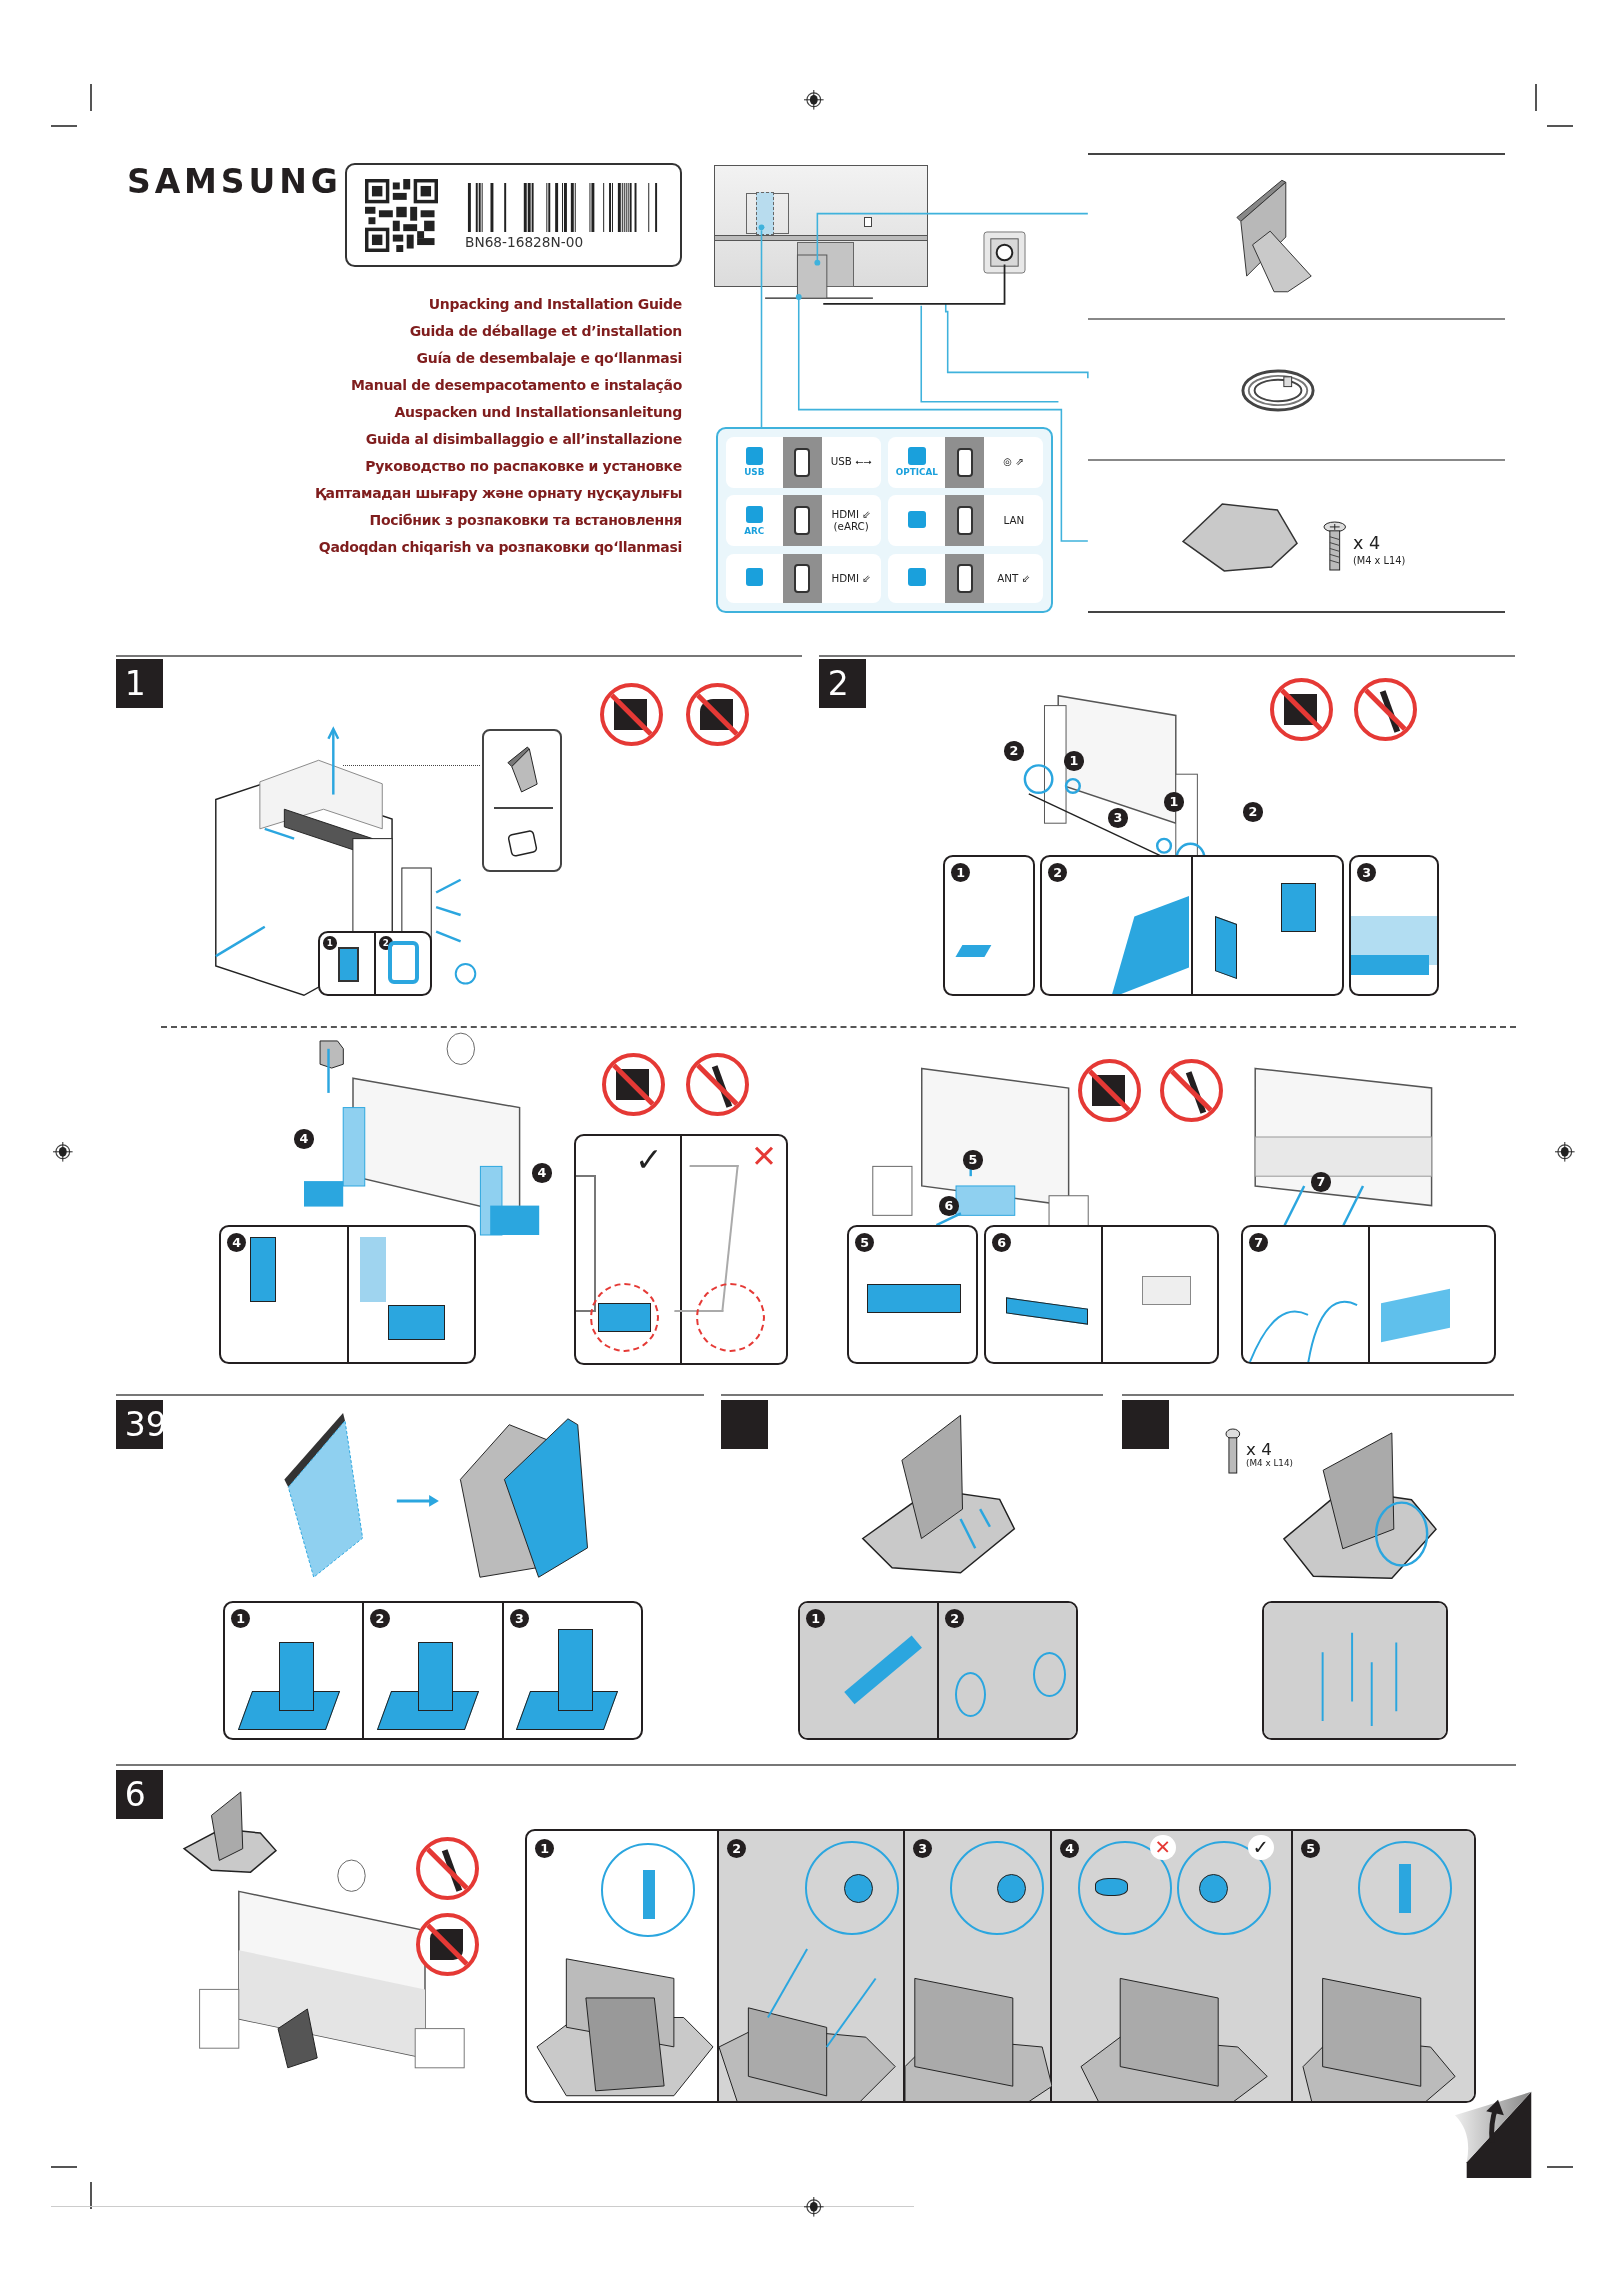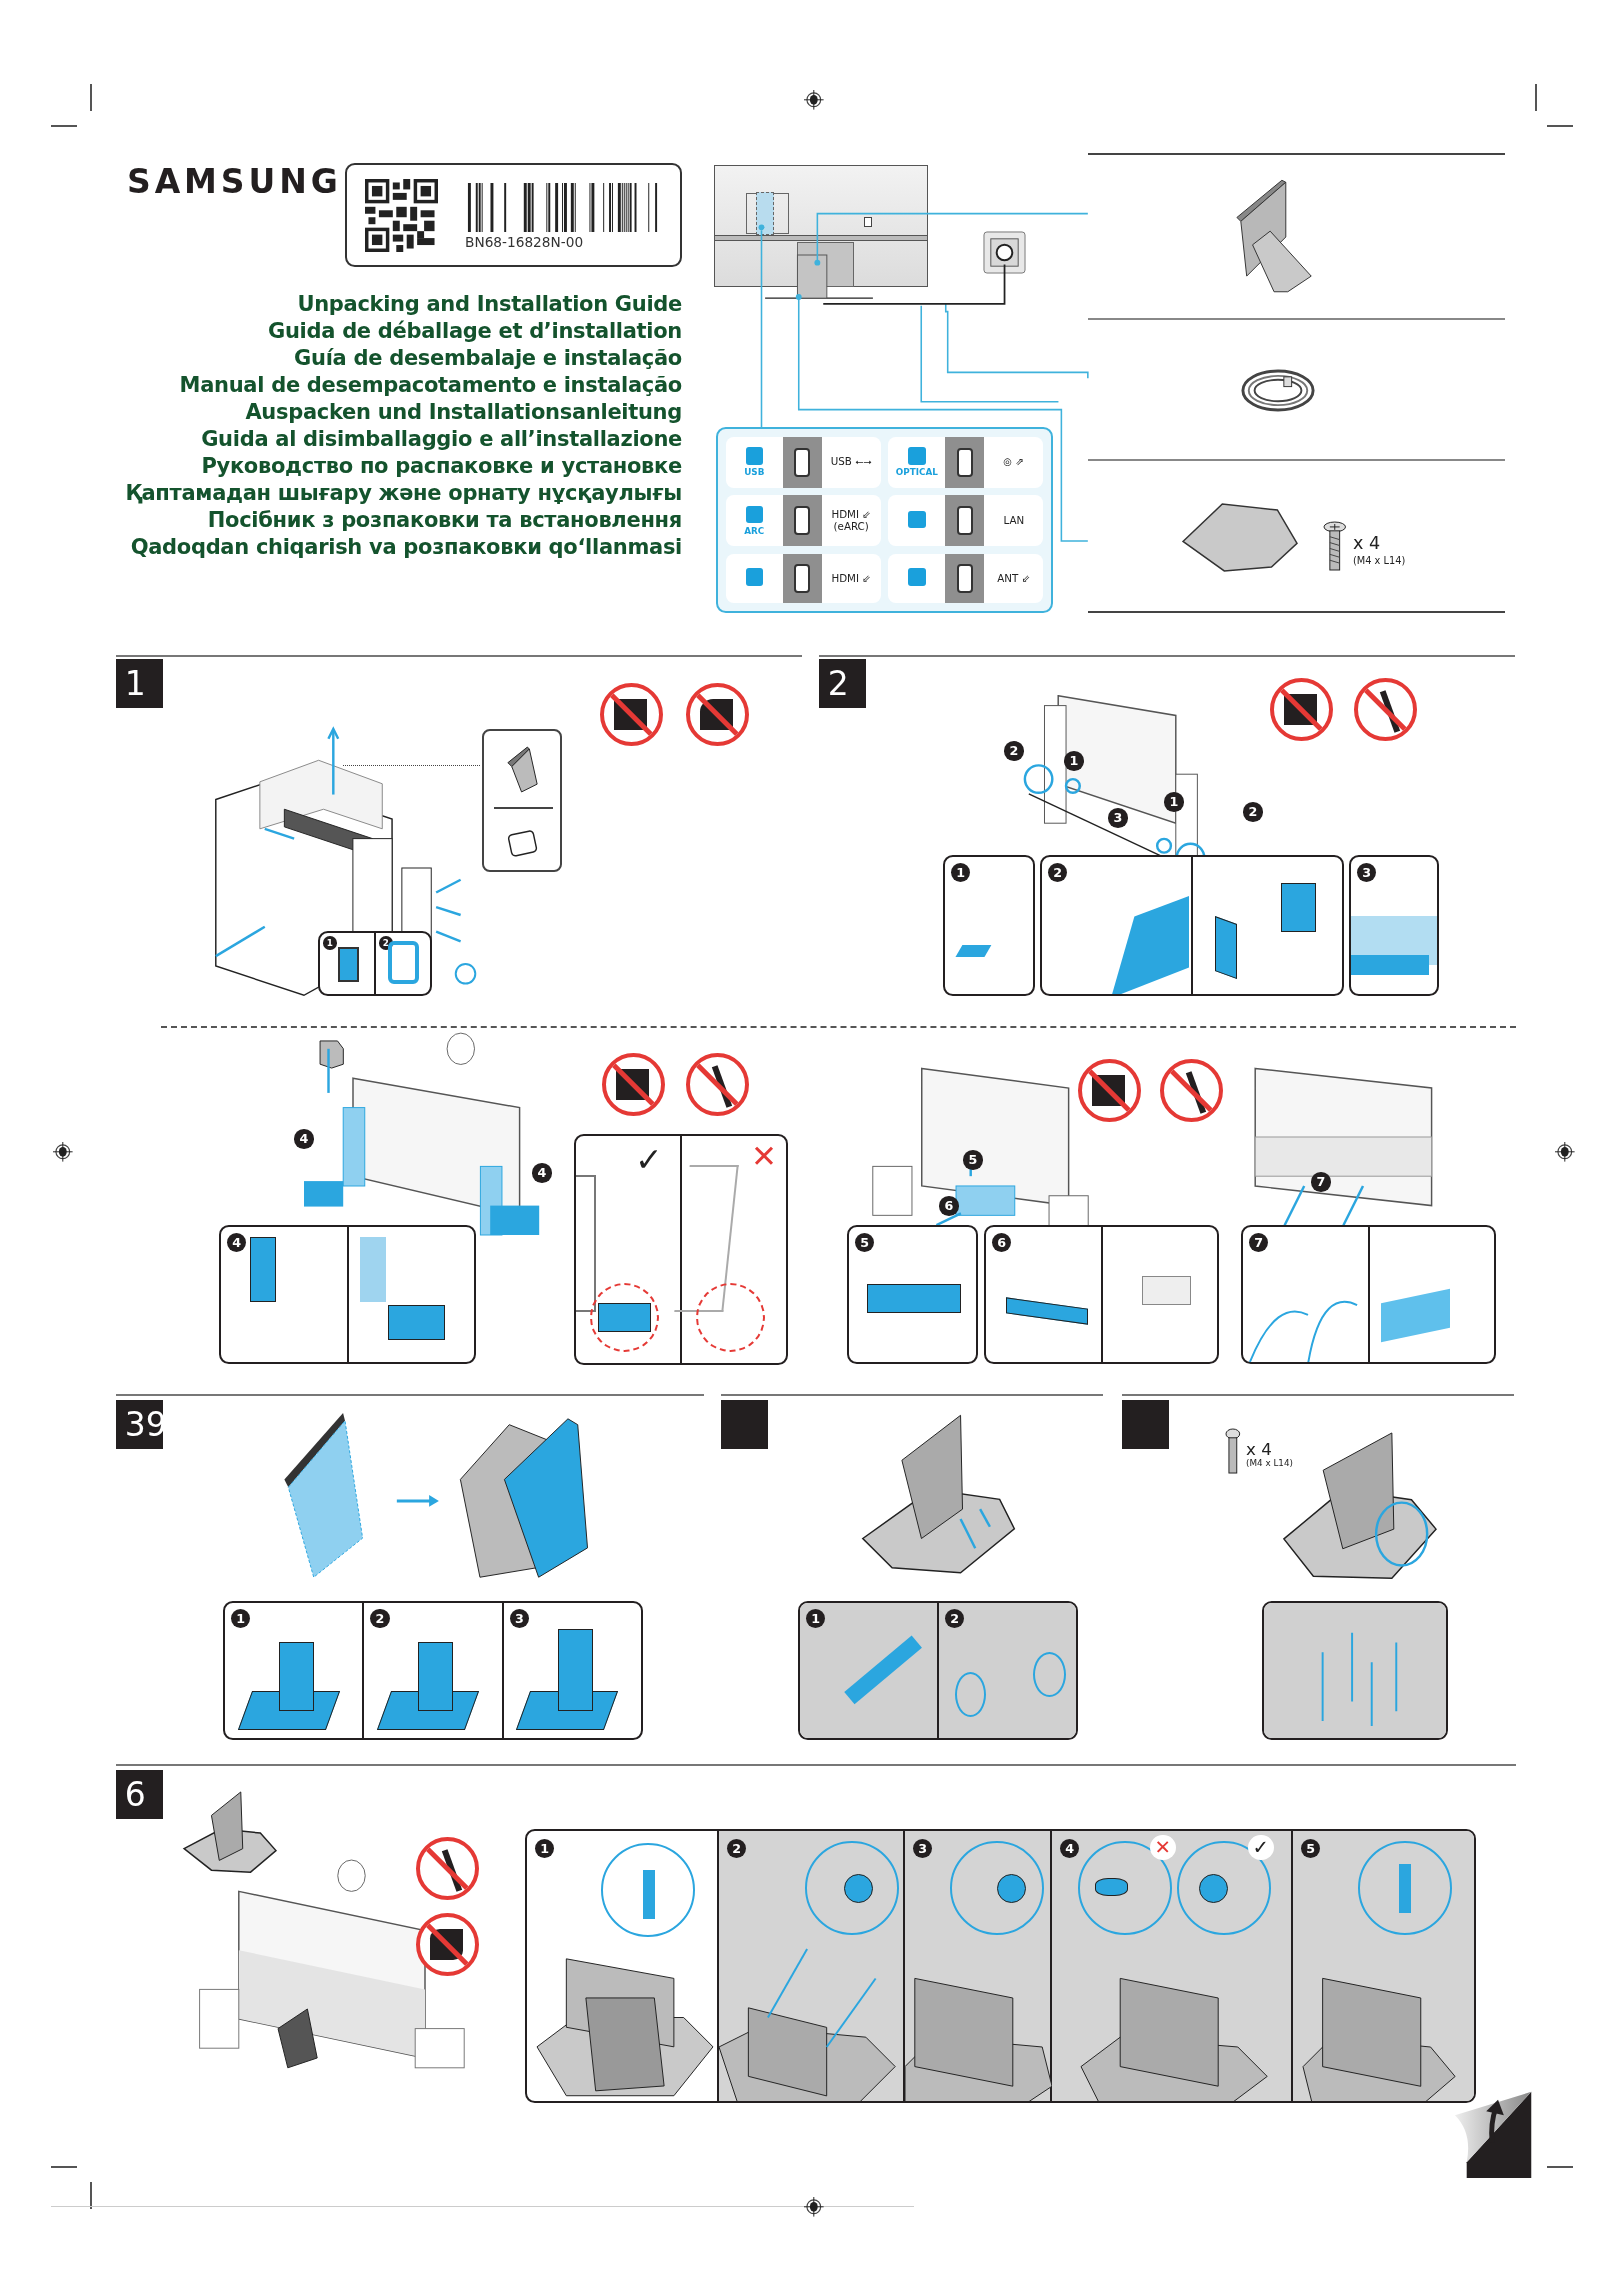--- a/index.html
+++ b/index.html
@@ -7,21 +7,21 @@
   body { position: relative; font-family: "DejaVu Sans", sans-serif; color: #231f20; }
   .abs { position: absolute; }
   .crop { position: absolute; background: #555; }
   .regmark { position: absolute; width: 19.6px; height: 19.6px; }
   .logo { left: 127px; top: 162px; font-family: "DejaVu Sans", sans-serif; font-weight: bold; font-size: 33px; letter-spacing: 3.9px; color: #231f20; }
   .label-box { left: 345px; top: 163px; width: 337px; height: 104px; border: 2px solid #333; border-radius: 9.8px; }
   .qr { position: absolute; left: 17.6px; top: 13.7px; width: 73px; height: 73px; }
   .barcode { position: absolute; left: 118px; top: 17.6px; width: 196px; height: 49px; }
   .code-text { position: absolute; left: 118px; top: 69px; width: 196px; text-align: left; font-family: "DejaVu Sans", sans-serif; font-size: 13.7px; color: #333; }
   .titles { right: 939px; top: 291px; text-align: right; }
-  .titles div { font-family: "DejaVu Sans", sans-serif; font-weight: bold; color: #14532d; font-size: 21px; line-height: 27px; white-space: nowrap; letter-spacing: -0.3px; }
+  .titles div { font-family: "DejaVu Sans", sans-serif; font-weight: bold; color: #7f1d1d; font-size: 14px; line-height: 27px; white-space: nowrap; letter-spacing: -0.3px; }
   .tvback { left: 714px; top: 165px; width: 214px; height: 122px; border: 1.5px solid #555; background: linear-gradient(#f2f2f2, #dcdcdc); }
   .ports { left: 716px; top: 427px; width: 337px; height: 186px; border: 2px solid #3fb2dc; border-radius: 9.8px; background: #eaf6fb; padding: 7.8px; }
   .port-grid { display: grid; grid-template-columns: 1fr 1fr; gap: 7.8px 7.8px; height: 100%; }
   .port-cell { display: grid; grid-template-columns: 57px 39px 1fr; background: #fff; border-radius: 7.8px; overflow: hidden; }
   .port-icon { display: flex; flex-direction: column; align-items: center; justify-content: center; color: #1aa0dc; font-size: 8.8px; font-weight: bold; }
   .port-socket { background: #8f8f8f; display: flex; align-items: center; justify-content: center; }
   .port-label { display: flex; align-items: center; justify-content: center; font-size: 10.3px; color: #222; text-align: center; line-height: 11.8px; }
   .acc-line { position: absolute; height: 1.5px; background: #444; }
   .step-num { position: absolute; width: 47px; height: 49px; background: #231f20; color: #fff; font-family: "DejaVu Sans", sans-serif; font-size: 33px; display: flex; align-items: center; justify-content: flex-start; padding-left: 8.8px; overflow: hidden; }
   .sec-line { position: absolute; height: 1.5px; background: #777; }
@@ -135,21 +135,21 @@
       <rect x="173" y="0" width="2" height="50" fill="#222"></rect>
       <rect x="187" y="0" width="1" height="50" fill="#222"></rect>
       <rect x="194" y="0" width="2" height="50" fill="#222"></rect>
     </svg>
   <div class="code-text">BN68-16828N-00</div>
 </div>
 
 <div class="abs titles" id="titles">
     <div>Unpacking and Installation Guide</div>
     <div>Guida de déballage et d’installation</div>
-    <div>Guía de desembalaje e instalação</div>
+    <div>Guía de desembalaje e qoʻllanmasi</div>
     <div>Manual de desempacotamento e instalação</div>
     <div>Auspacken und Installationsanleitung</div>
     <div>Guida al disimballaggio e all’installazione</div>
     <div>Руководство по распаковке и установке</div>
     <div>Қаптамадан шығару және орнату нұсқаулығы</div>
     <div>Посібник з розпаковки та встановлення</div>
     <div>Qadoqdan chiqarish va розпаковки qoʻllanmasi</div>
   </div>
 
 <div class="abs tvback">

